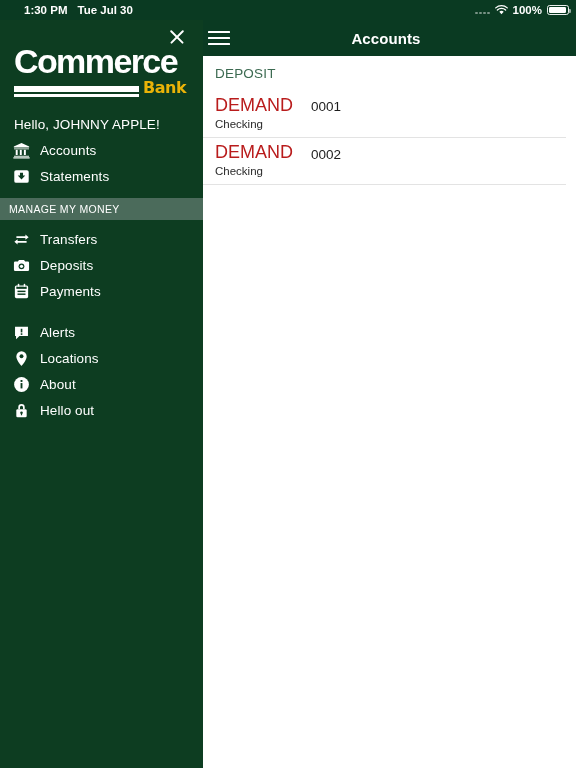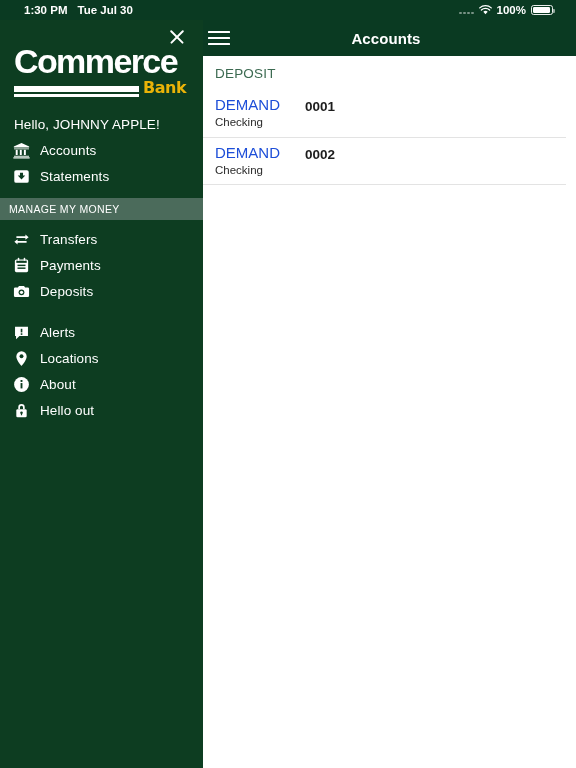--- a/index.html
+++ b/index.html
@@ -14,21 +14,21 @@
 
   
   .statusbar {
     position:absolute; left:0; top:0; width:576px; height:20px;
     background:#0a3a22; color:#ffffff;
     display:flex; align-items:center;
     font-size:11.5px; font-weight:600;
     z-index:40;
   }
   .sb-left { display:flex; align-items:center; gap:10px; padding-left:24px; }
-  .sb-right { margin-left:auto; display:flex; align-items:center; gap:5px; padding-right:23px; }
+  .sb-right { margin-left:auto; display:flex; align-items:center; gap:5px; padding-right:7px; }
   .sb-dots { display:flex; gap:1.5px; align-items:flex-end; height:8px; opacity:.45; }
   .sb-dots i { display:block; width:2.5px; height:2.5px; border-radius:50%; background:#ffffff; }
   .wifi { width:13px; height:10px; position:relative; display:inline-block; }
   .batt { width:22px; height:10.5px; border:1.3px solid rgba(255,255,255,.92); border-radius:2.6px; position:relative; }
   .batt::after { content:""; position:absolute; right:-3.2px; top:3px; width:1.8px; height:4px;
                  background:rgba(255,255,255,.55); border-radius:0 1px 1px 0; }
   .batt i { position:absolute; left:1.2px; top:1.2px; bottom:1.2px; width:17px; background:#ffffff; border-radius:1.2px; }
 
   
   .header {
@@ -111,24 +111,24 @@
   }
   .sec-head {
     padding:10px 0 9px 12px; color:#3c6a51; font-size:13.5px; letter-spacing:.2px;
   }
   .acct-row {
     position:relative; height:47px; border-top:1px solid #e3e3e3; padding-left:12px;
     display:flex; align-items:center; cursor:pointer;
   }
   .acct-row:first-of-type { border-top:none; }
   .acct-row.first { border-top:none; }
-  .acct-name { color:#1d4ed8; font-size:15px; line-height:1.18; }
+  .acct-name { color:#b91c1c; font-size:18px; line-height:1.18; }
   .acct-sub { color:#2b2b2b; font-size:11.5px; line-height:1.35; margin-top:1px; }
   .acct-left { width:78px; }
-  .acct-num { color:#1c1c1c; font-size:13.5px; margin-left:12px; align-self:flex-start; margin-top:9px;font-weight:bold; }
+  .acct-num { color:#1c1c1c; font-size:13.5px; margin-left:18px; align-self:flex-start; margin-top:9px; }
   .divider-bottom { border-top:1px solid #e3e3e3; }
 </style>
 </head>
 <body>
 
 <div id="app">
 
   <div class="statusbar">
     <div class="sb-left">
       <span>1:30 PM</span>
@@ -223,44 +223,44 @@
             <path d="M14.6 4.2 L18.4 7.3 L14.6 10.4 L14.6 8.3 L4.0 8.3 L4.0 6.3 L14.6 6.3 Z" fill="#fff"></path>
             <path d="M5.4 9.6 L5.4 11.7 L16.0 11.7 L16.0 13.7 L5.4 13.7 L5.4 15.8 L1.6 12.7 Z" fill="#fff"></path>
           </svg>
         </span>
         <span class="nav-label">Transfers</span>
       </div>
 
       <div class="nav-item">
         <span class="nav-ico">
           <svg width="17" height="17" viewBox="0 0 20 20">
+            <path d="M2.6 5.4 h3.2 l1.2 -1.9 h6.0 l1.2 1.9 h3.2 a1.5 1.5 0 0 1 1.5 1.5 v8.1
+                     a1.5 1.5 0 0 1 -1.5 1.5 h-14.8 a1.5 1.5 0 0 1 -1.5 -1.5 v-8.1
+                     a1.5 1.5 0 0 1 1.5 -1.5 z" fill="#fff"></path>
+            <circle cx="10" cy="11" r="3.4" fill="#0d3d21"></circle>
+            <circle cx="10" cy="11" r="1.9" fill="#fff"></circle>
+          </svg>
+        </span>
+        <span class="nav-label">Deposits</span>
+      </div>
+
+      <div class="nav-item">
+        <span class="nav-ico">
+          <svg width="17" height="17" viewBox="0 0 20 20">
             <rect x="2.2" y="2.8" width="15.6" height="15" rx="1.8" fill="#fff"></rect>
             <rect x="3.9" y="4.3" width="12.2" height="2.6" fill="#0d3d21"></rect>
             <rect x="5.3" y="9.0" width="9.4" height="1.7" fill="#0d3d21"></rect>
             <rect x="5.3" y="12.3" width="9.4" height="1.7" fill="#0d3d21"></rect>
             <rect x="5.6" y="1.0" width="1.8" height="3.4" rx=".8" fill="#fff"></rect>
             <rect x="12.6" y="1.0" width="1.8" height="3.4" rx=".8" fill="#fff"></rect>
           </svg>
         </span>
         <span class="nav-label">Payments</span>
       </div>
 
-      <div class="nav-item">
-        <span class="nav-ico">
-          <svg width="17" height="17" viewBox="0 0 20 20">
-            <path d="M2.6 5.4 h3.2 l1.2 -1.9 h6.0 l1.2 1.9 h3.2 a1.5 1.5 0 0 1 1.5 1.5 v8.1
-                     a1.5 1.5 0 0 1 -1.5 1.5 h-14.8 a1.5 1.5 0 0 1 -1.5 -1.5 v-8.1
-                     a1.5 1.5 0 0 1 1.5 -1.5 z" fill="#fff"></path>
-            <circle cx="10" cy="11" r="3.4" fill="#0d3d21"></circle>
-            <circle cx="10" cy="11" r="1.9" fill="#fff"></circle>
-          </svg>
-        </span>
-        <span class="nav-label">Deposits</span>
-      </div>
-
       <div class="nav-gap"></div>
 
 
       <div class="nav-gap-sm"></div>
 
       <div class="nav-item">
         <span class="nav-ico">
           <svg width="17" height="17" viewBox="0 0 20 20">
             <path d="M2.4 3.2 h15.2 v11.0 h-10.0 l-4.0 3.6 v-3.6 h-1.2 z" fill="#fff"></path>
             <rect x="9.1" y="5.6" width="1.9" height="4.3" fill="#0d3d21"></rect>

